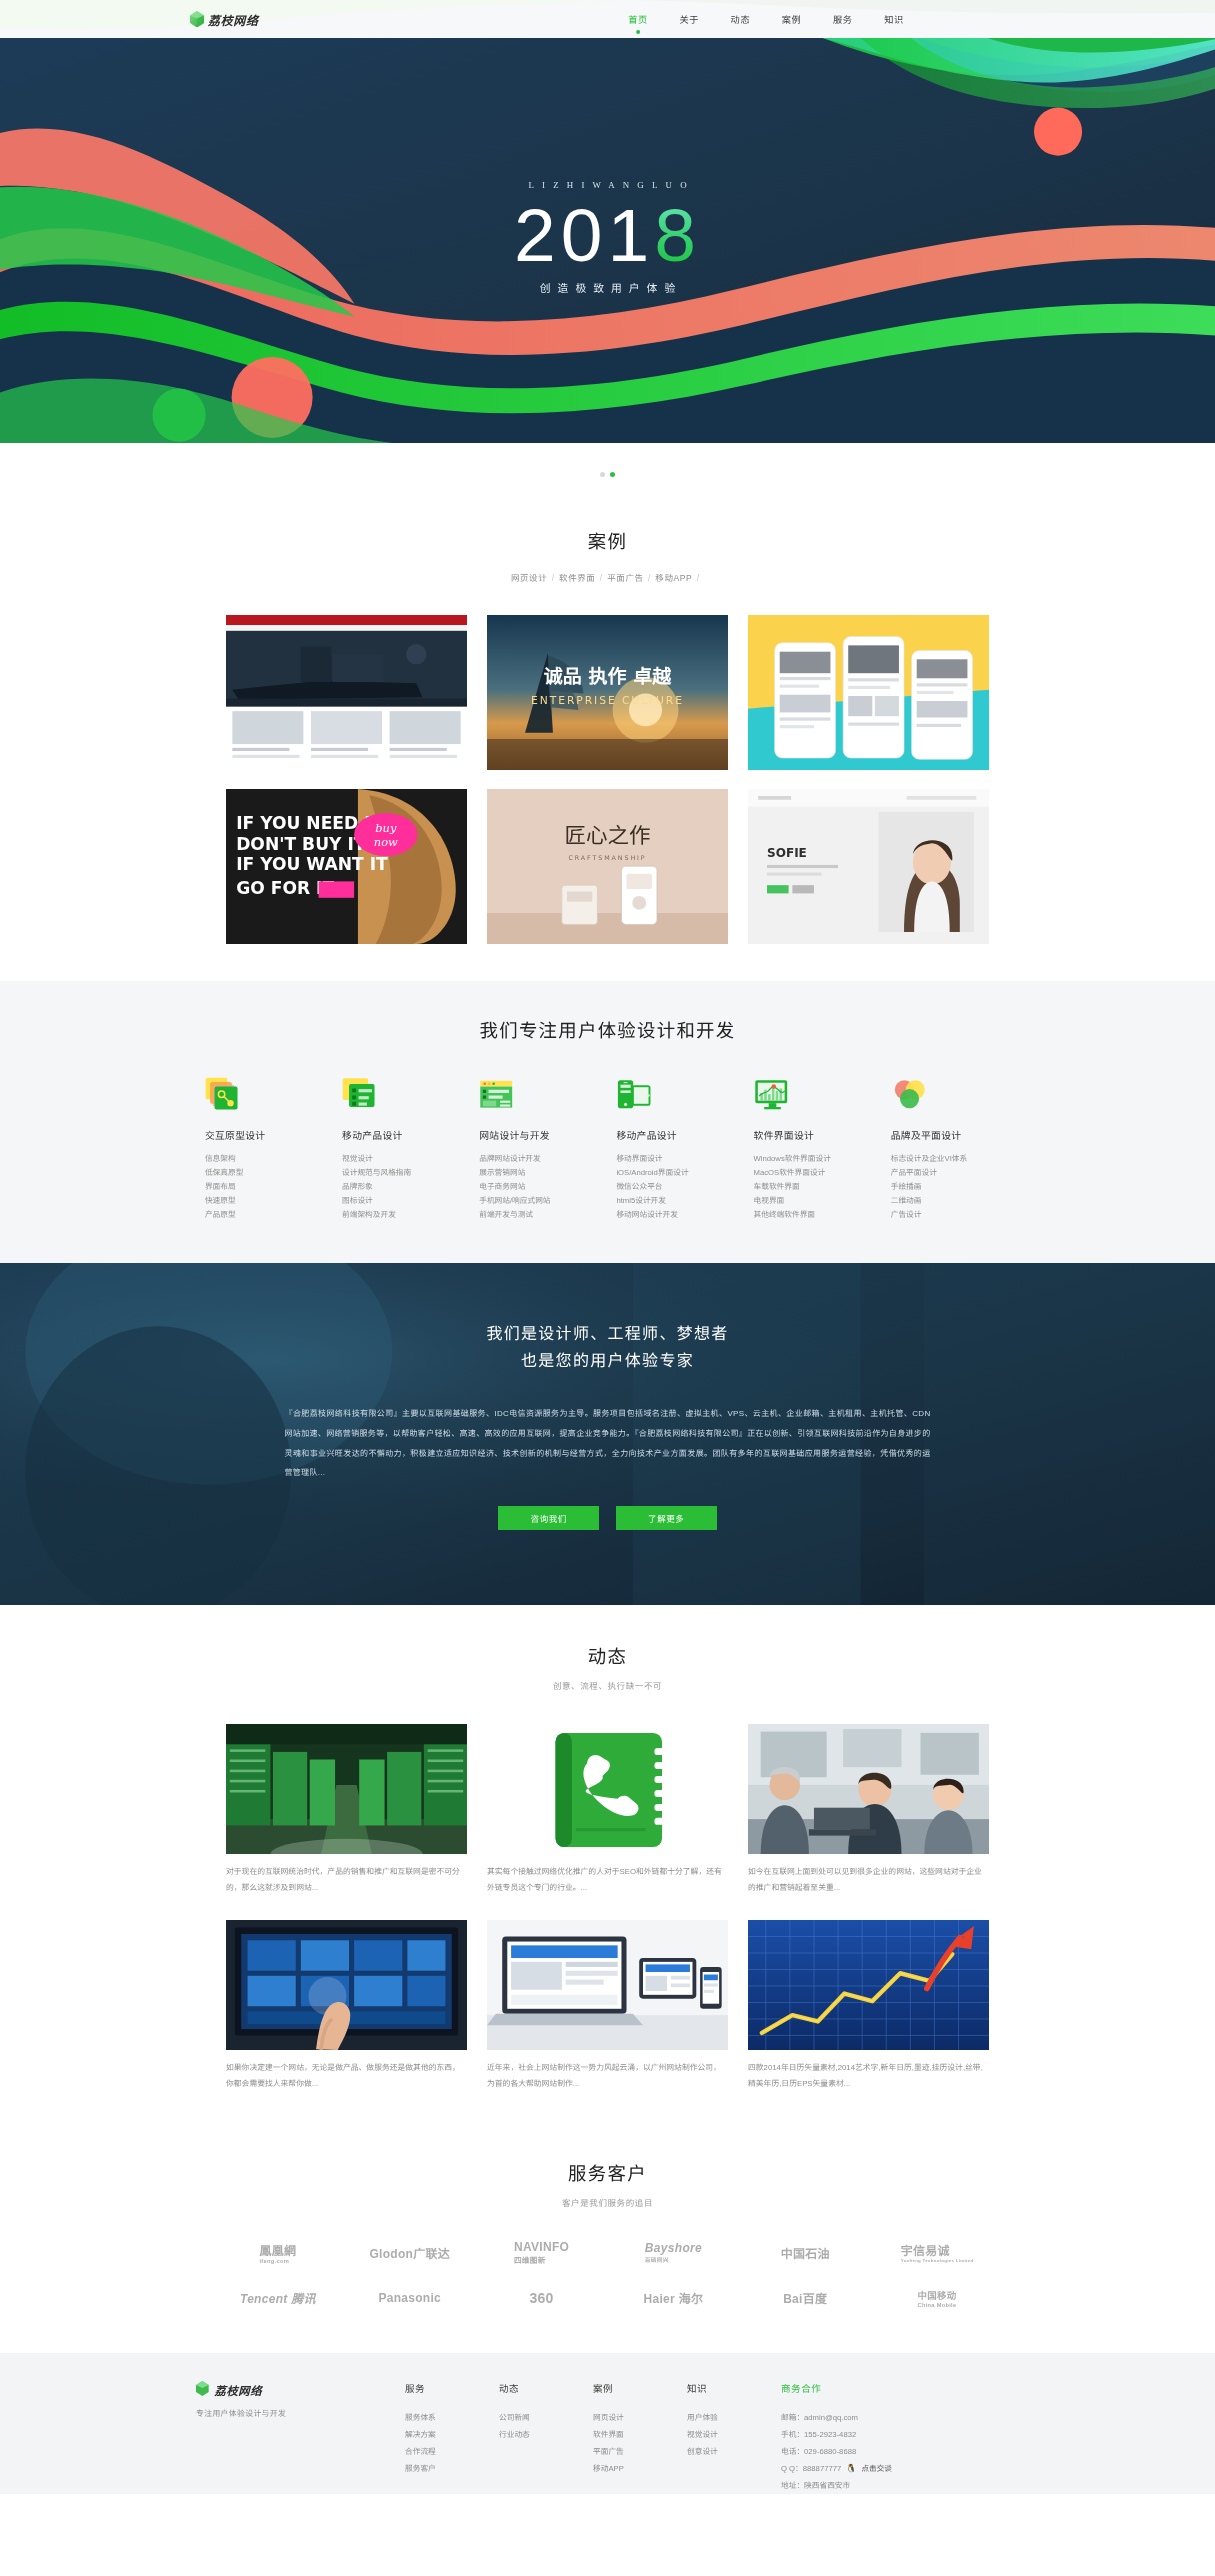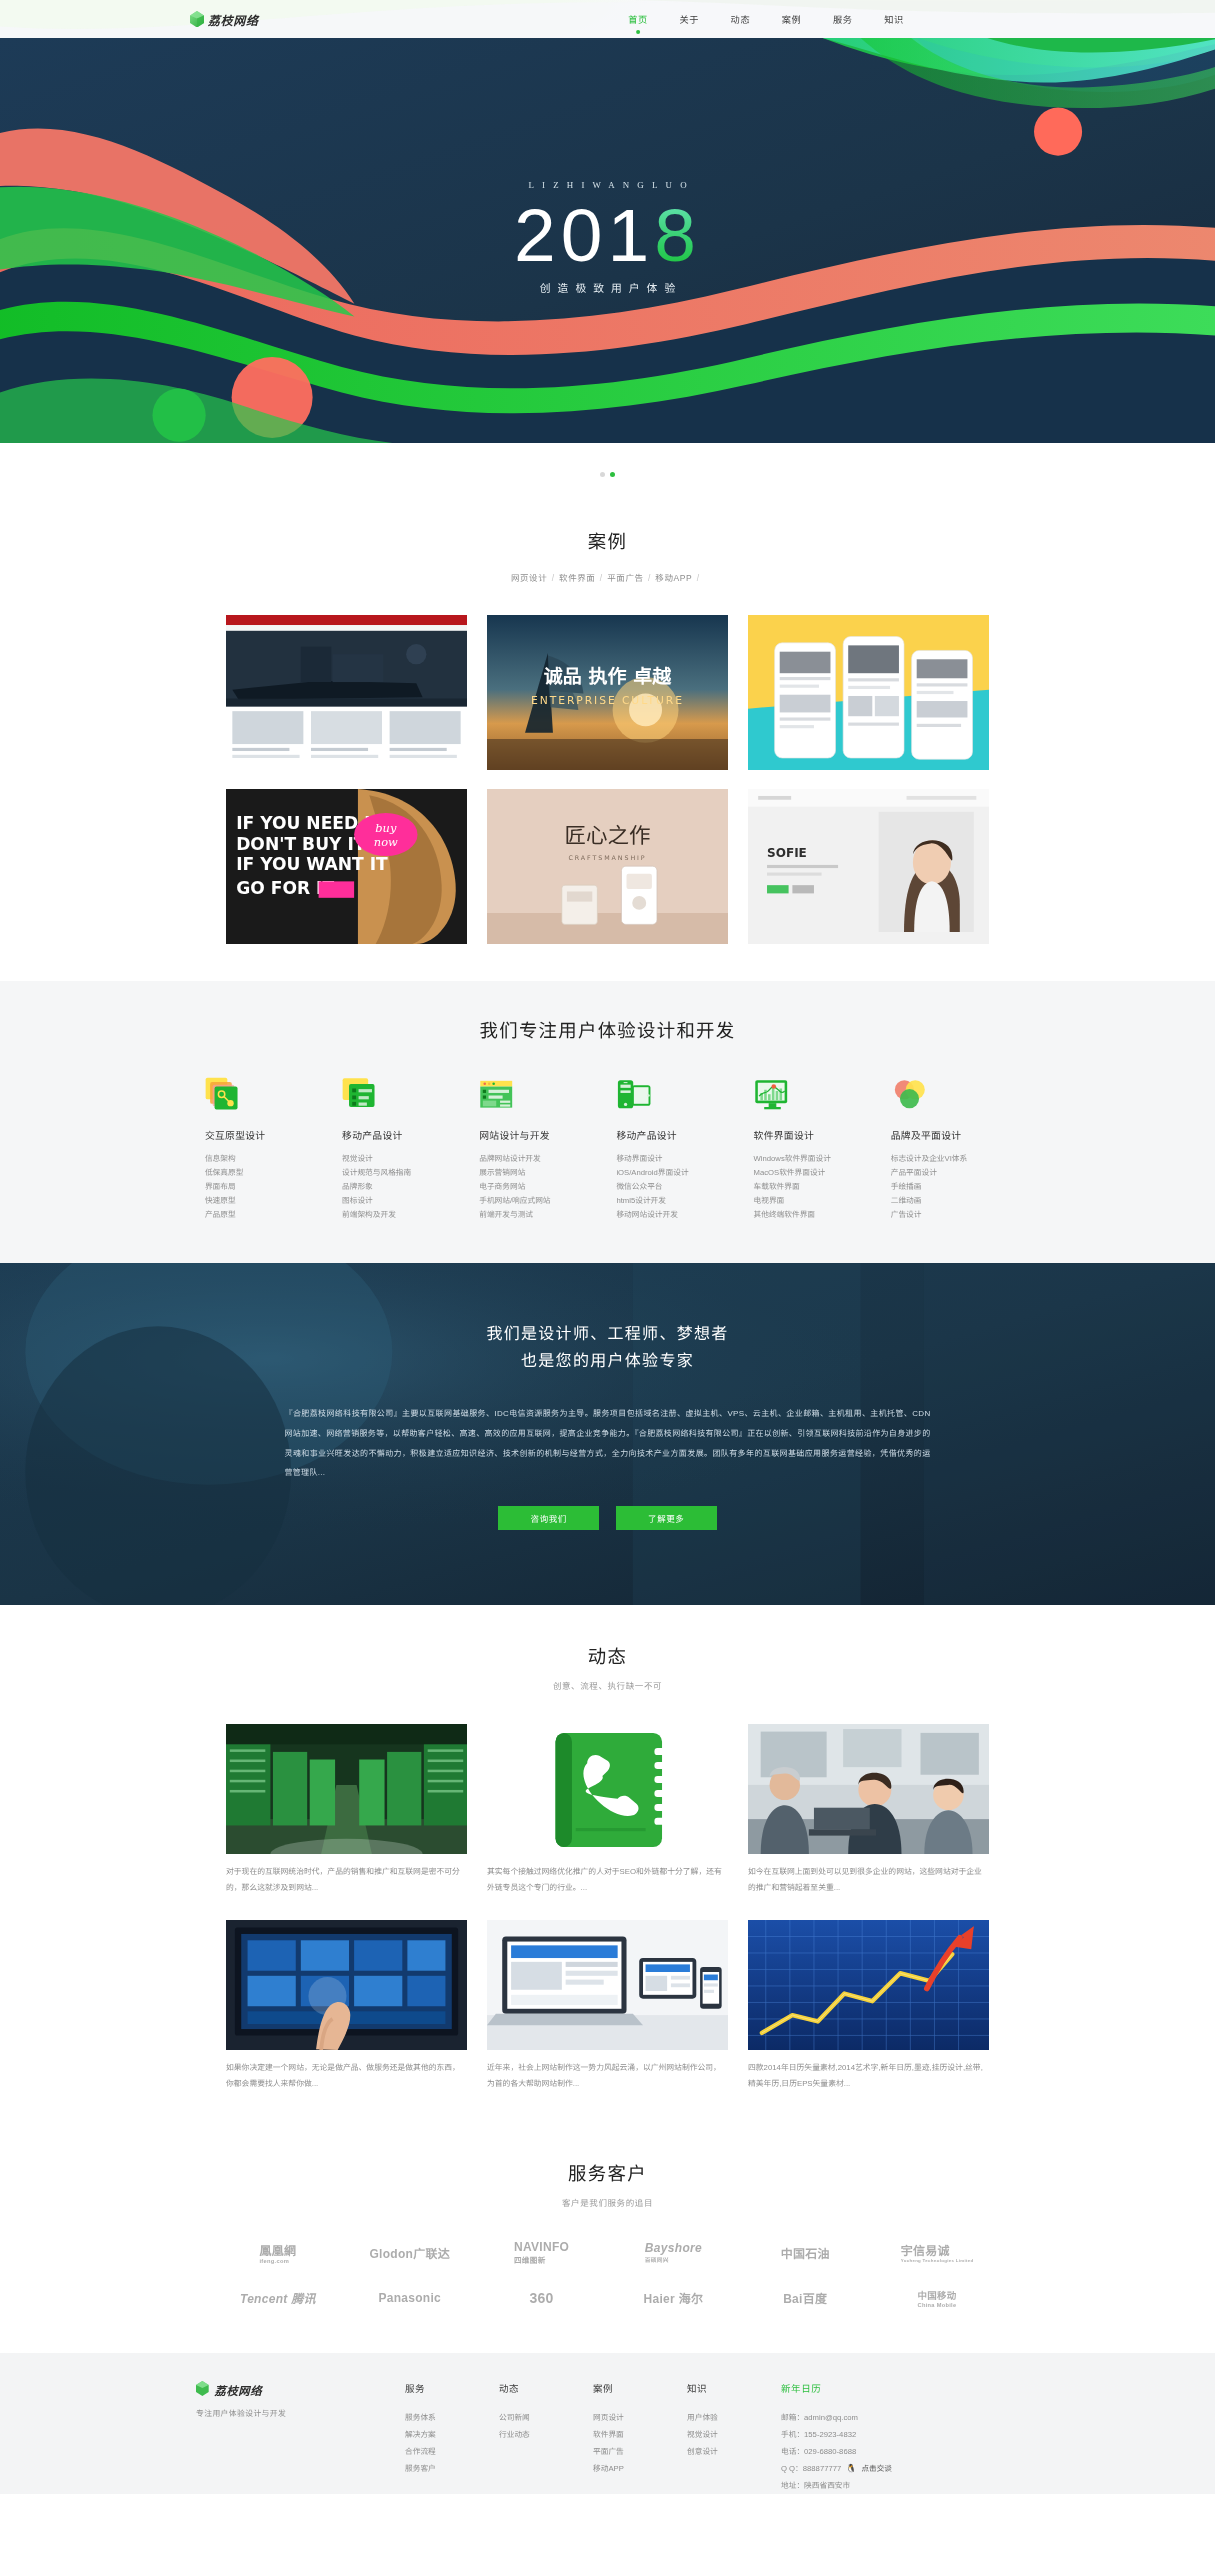--- a/index.html
+++ b/index.html
@@ -807,21 +807,21 @@
       </div>
 
       <div class="foot-col">
         <div class="foot-h">知识</div>
         <div class="foot-li">用户体验</div>
         <div class="foot-li">视觉设计</div>
         <div class="foot-li">创意设计</div>
       </div>
 
       <div class="foot-col biz">
-        <div class="foot-h green">新年日历</div>
+        <div class="foot-h green">商务合作</div>
         <div class="foot-li static">邮箱：admin@qq.com</div>
         <div class="foot-li static">手机：155-2923-4832</div>
         <div class="foot-li static">电话：029-6880-8688</div>
         <div class="foot-li static qq-row">
           <span>Q Q：888877777</span>
           <span class="penguin">🐧</span>
           <span class="qq-chat">点击交谈</span>
         </div>
         <div class="foot-li static">地址：陕西省西安市</div>
       </div>

